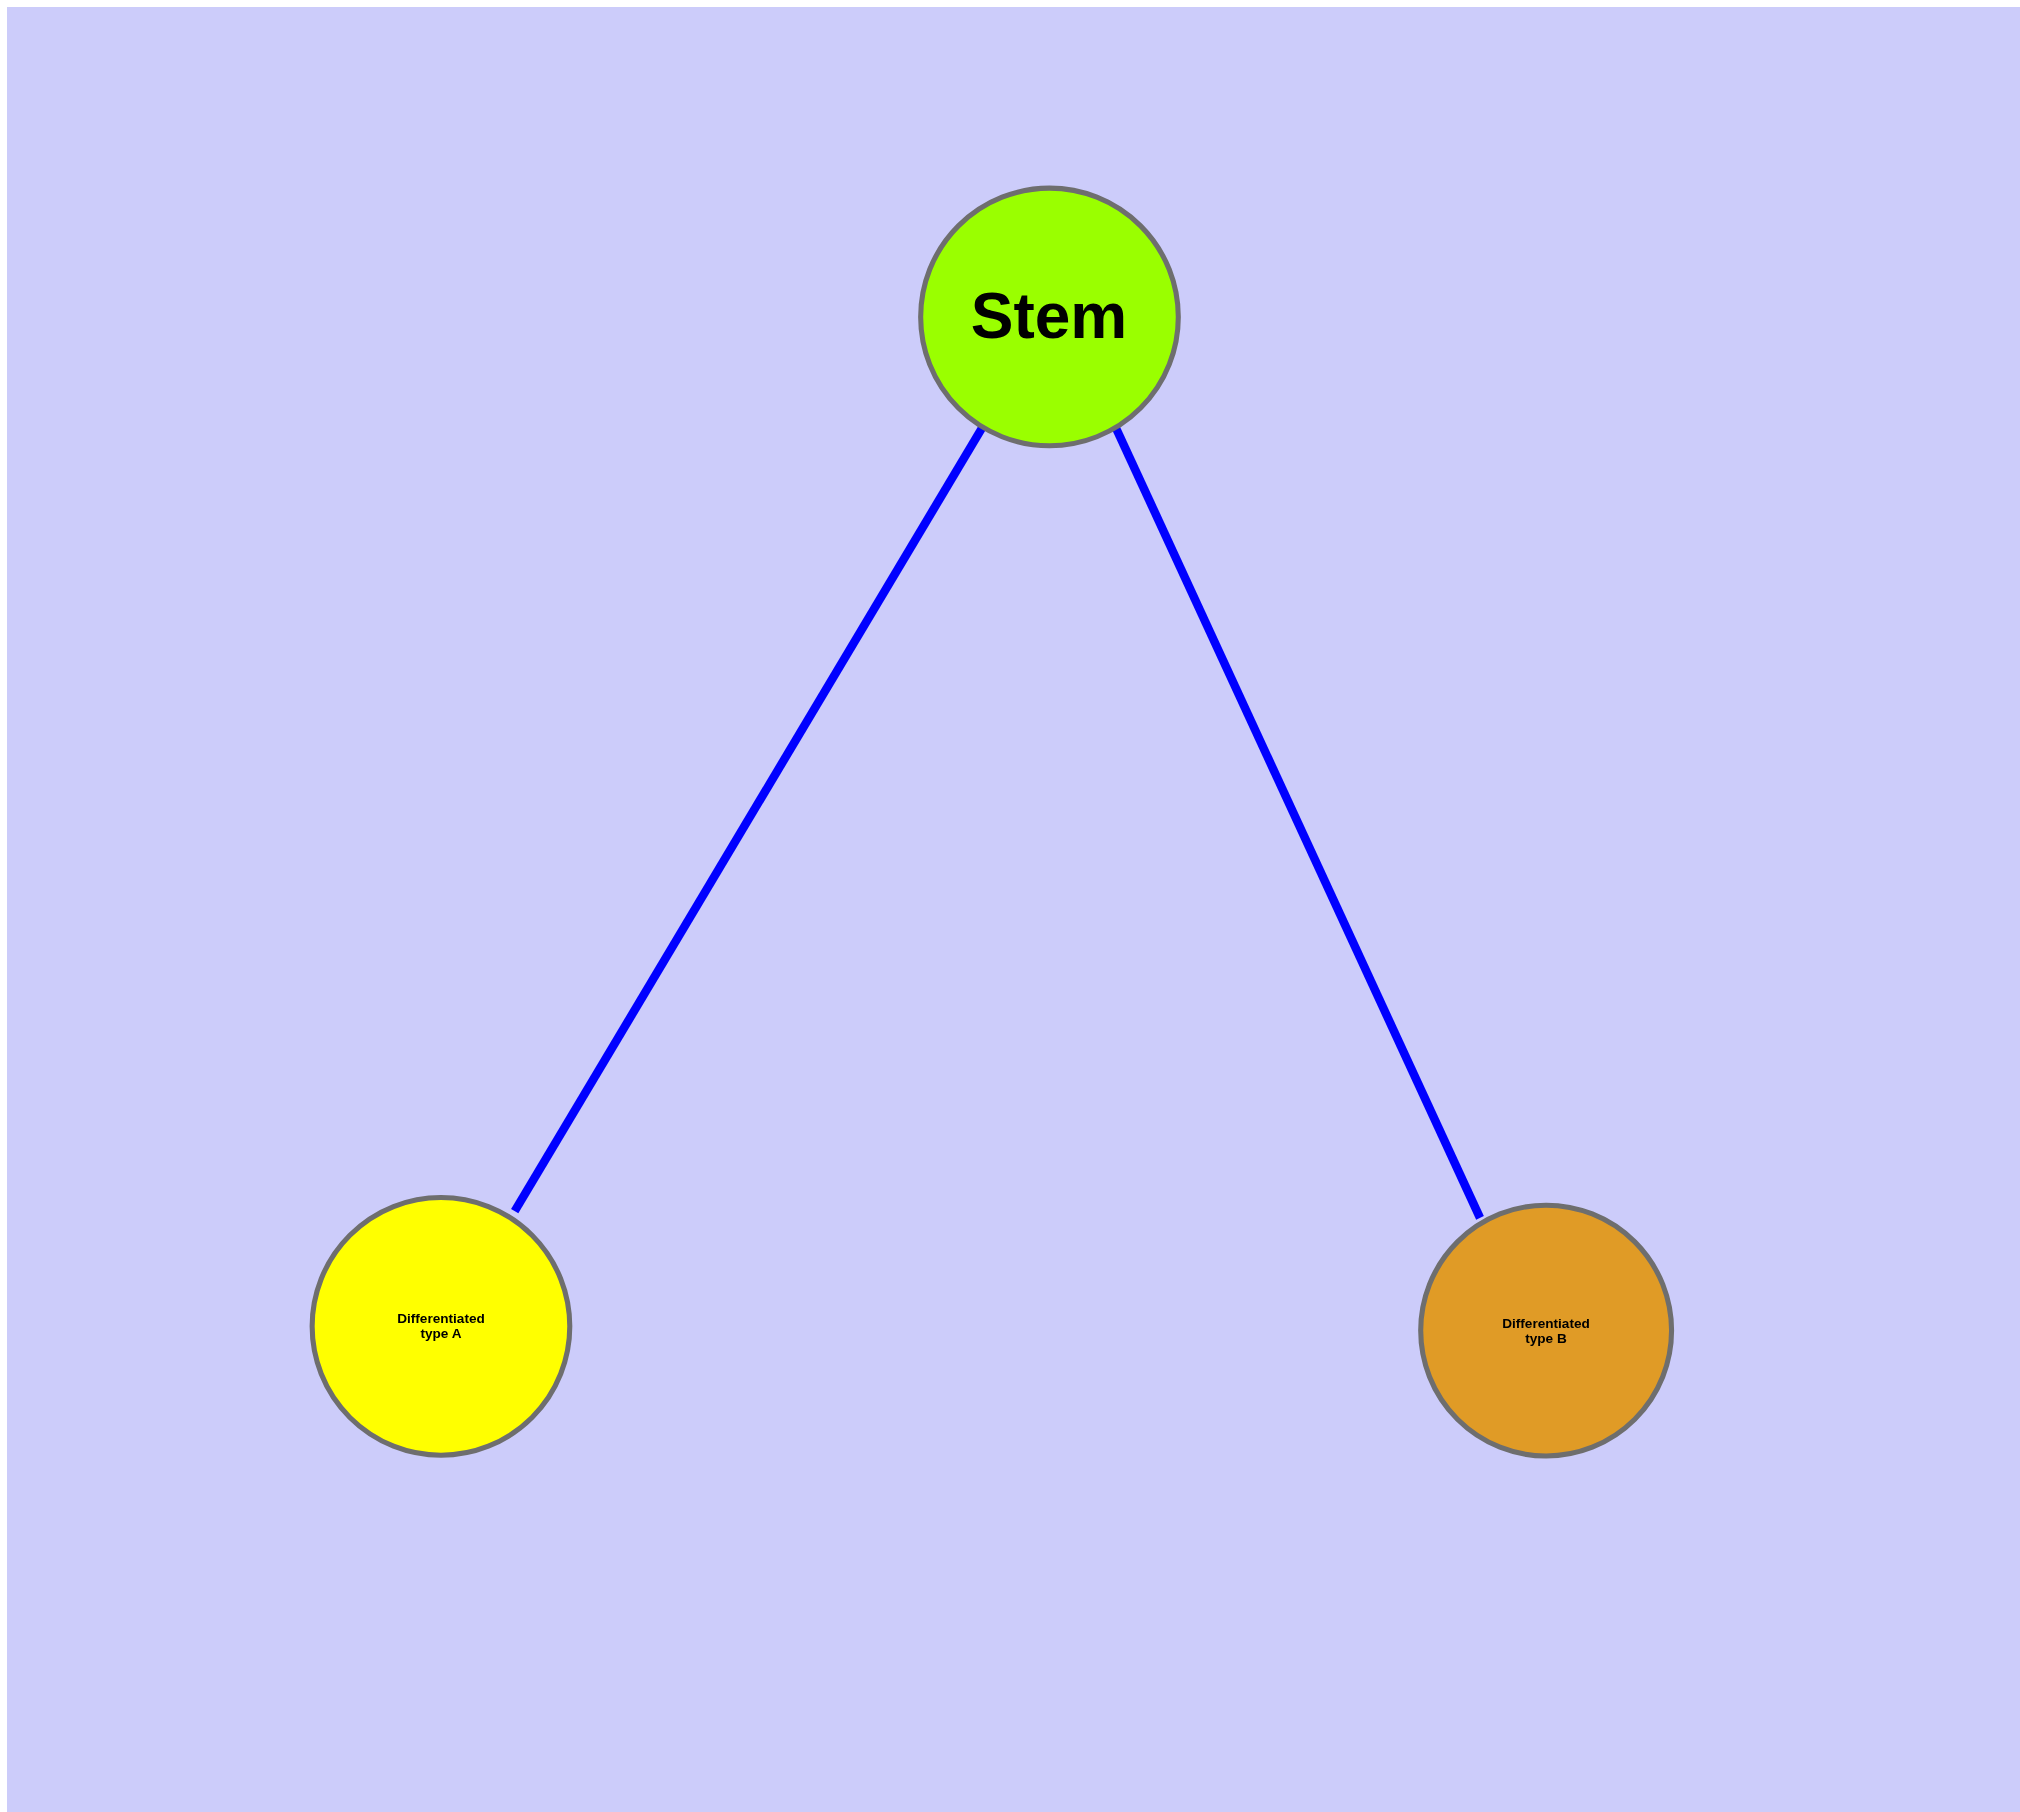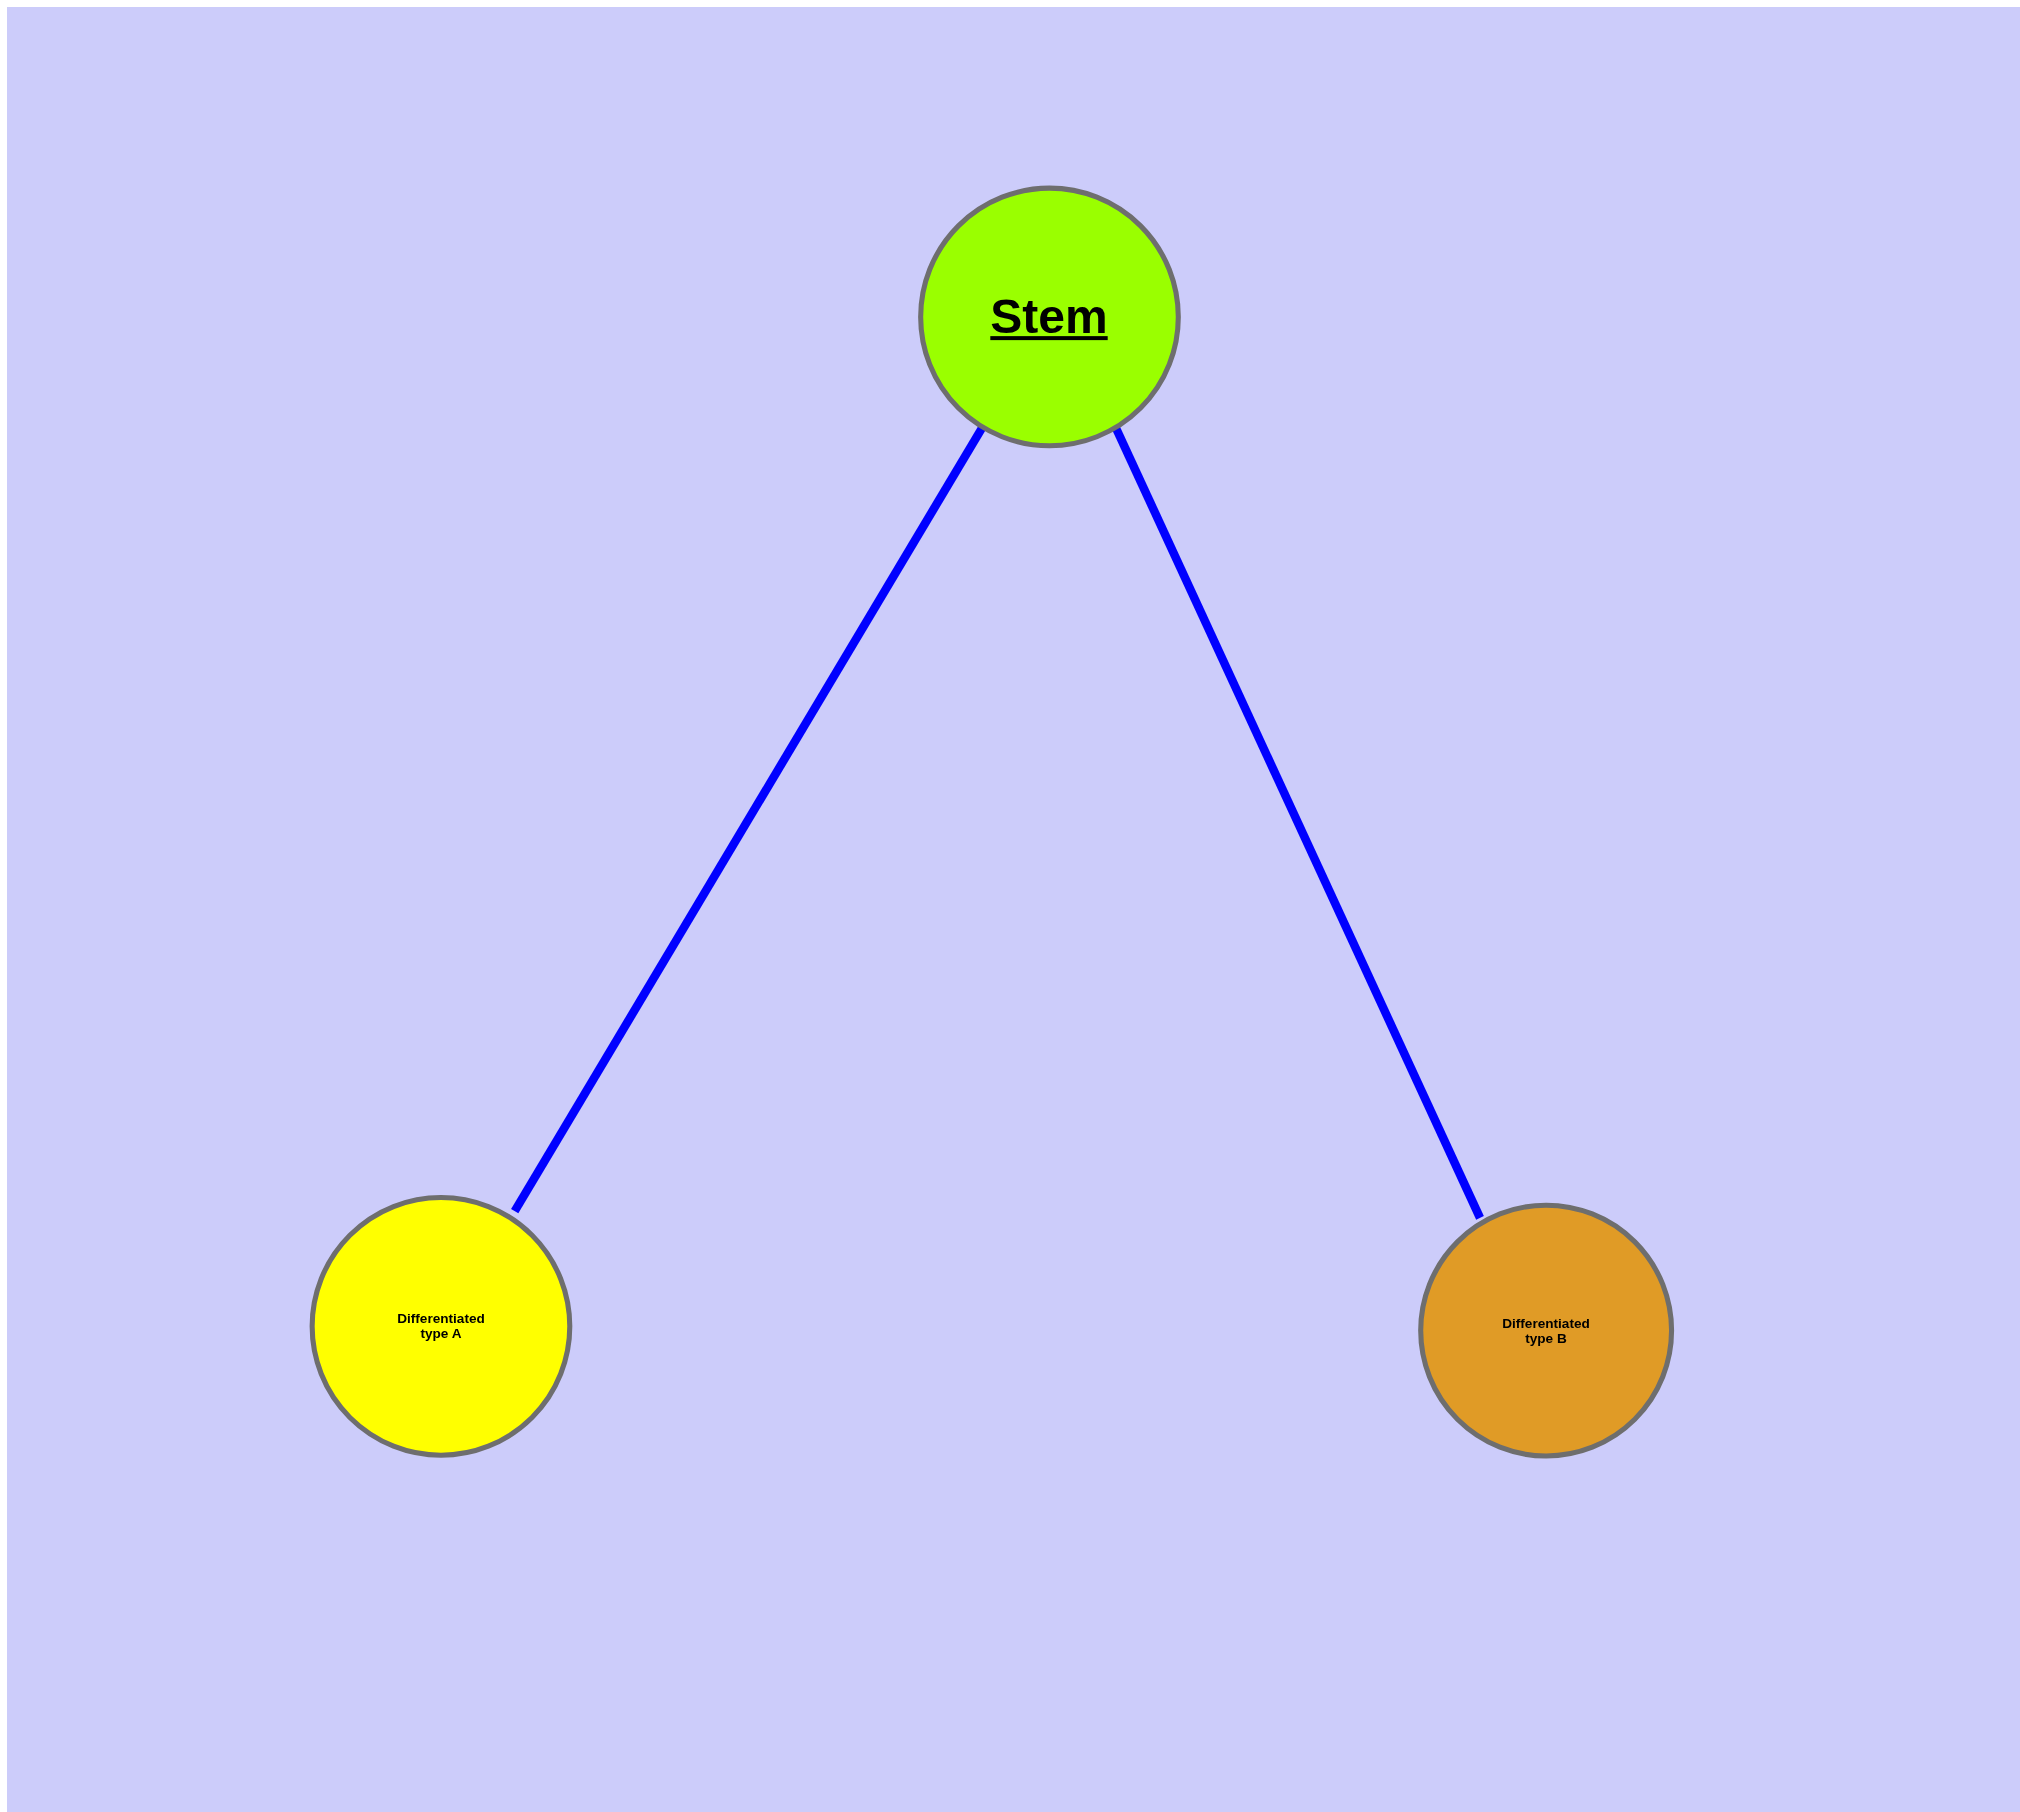--- a/index.html
+++ b/index.html
@@ -33,21 +33,21 @@
     position: absolute;
     text-align: center;
     color: #000000;
     font-family: "Liberation Sans", sans-serif;
     font-weight: bold;
     line-height: 1.12;
     white-space: nowrap;
     transform: translate(-50%, -50%);
     pointer-events: none;
   }
-  .label-stem   { font-size: 48px; text-decoration: underline; }
+  .label-stem   { font-size: 64px; }
 </style>
 </head>
 <body>
 
 <div id="canvas">
 
   <div id="plot-bg"></div>
 
   <svg id="graph-svg" viewBox="0 0 2384 2138">
     <g id="edges-group">

